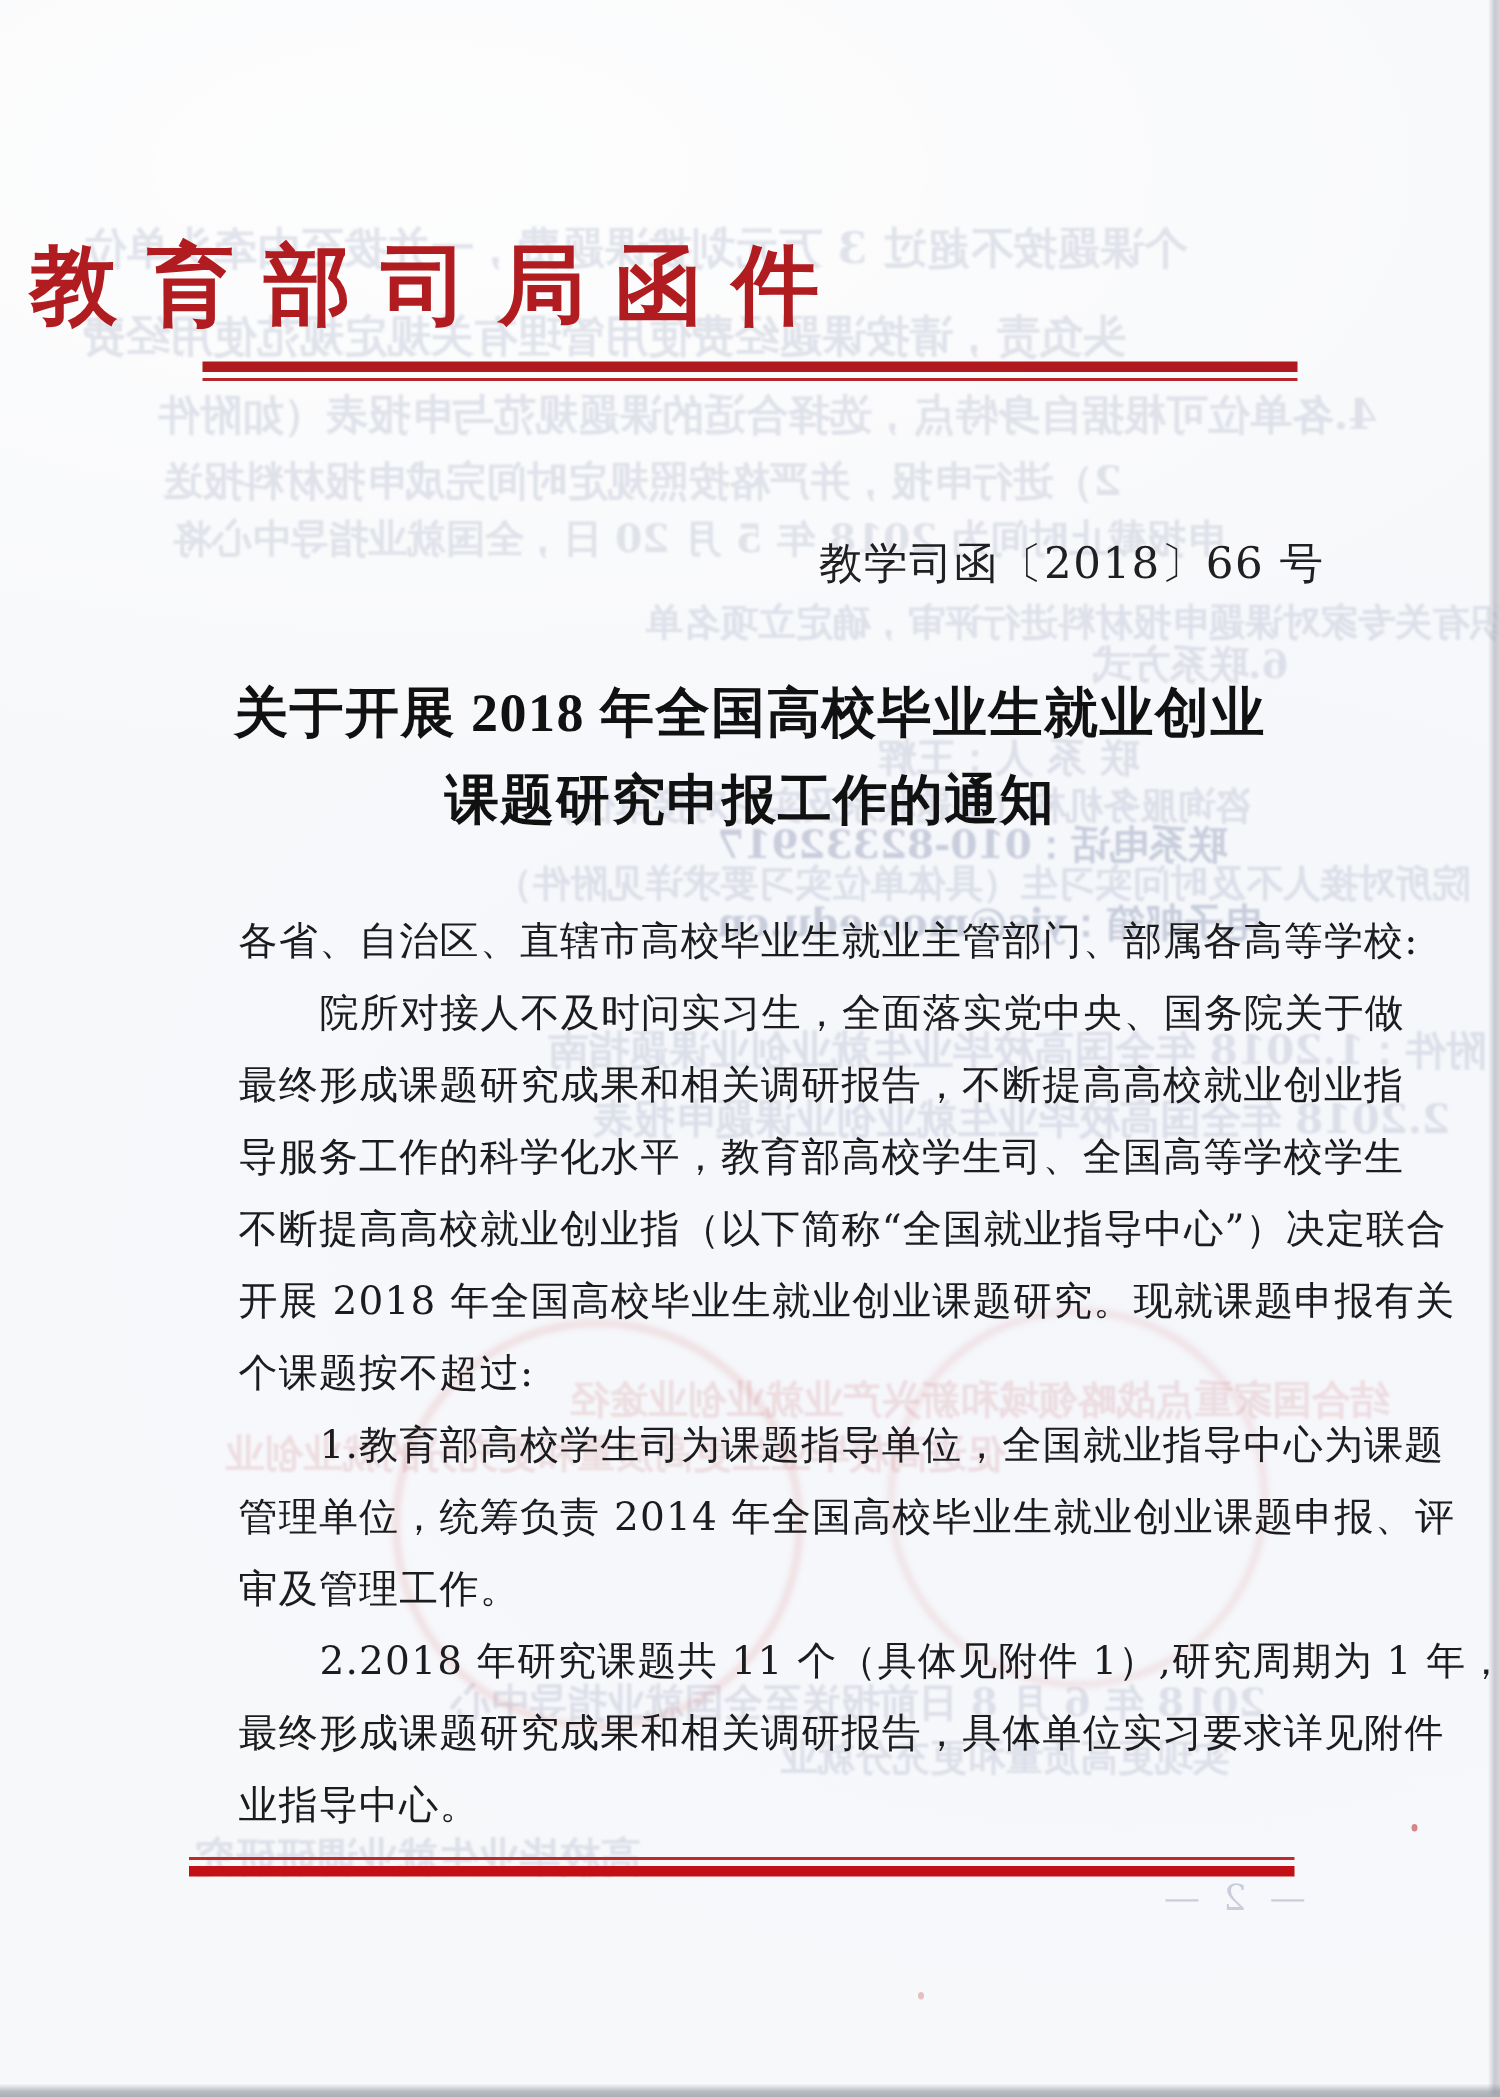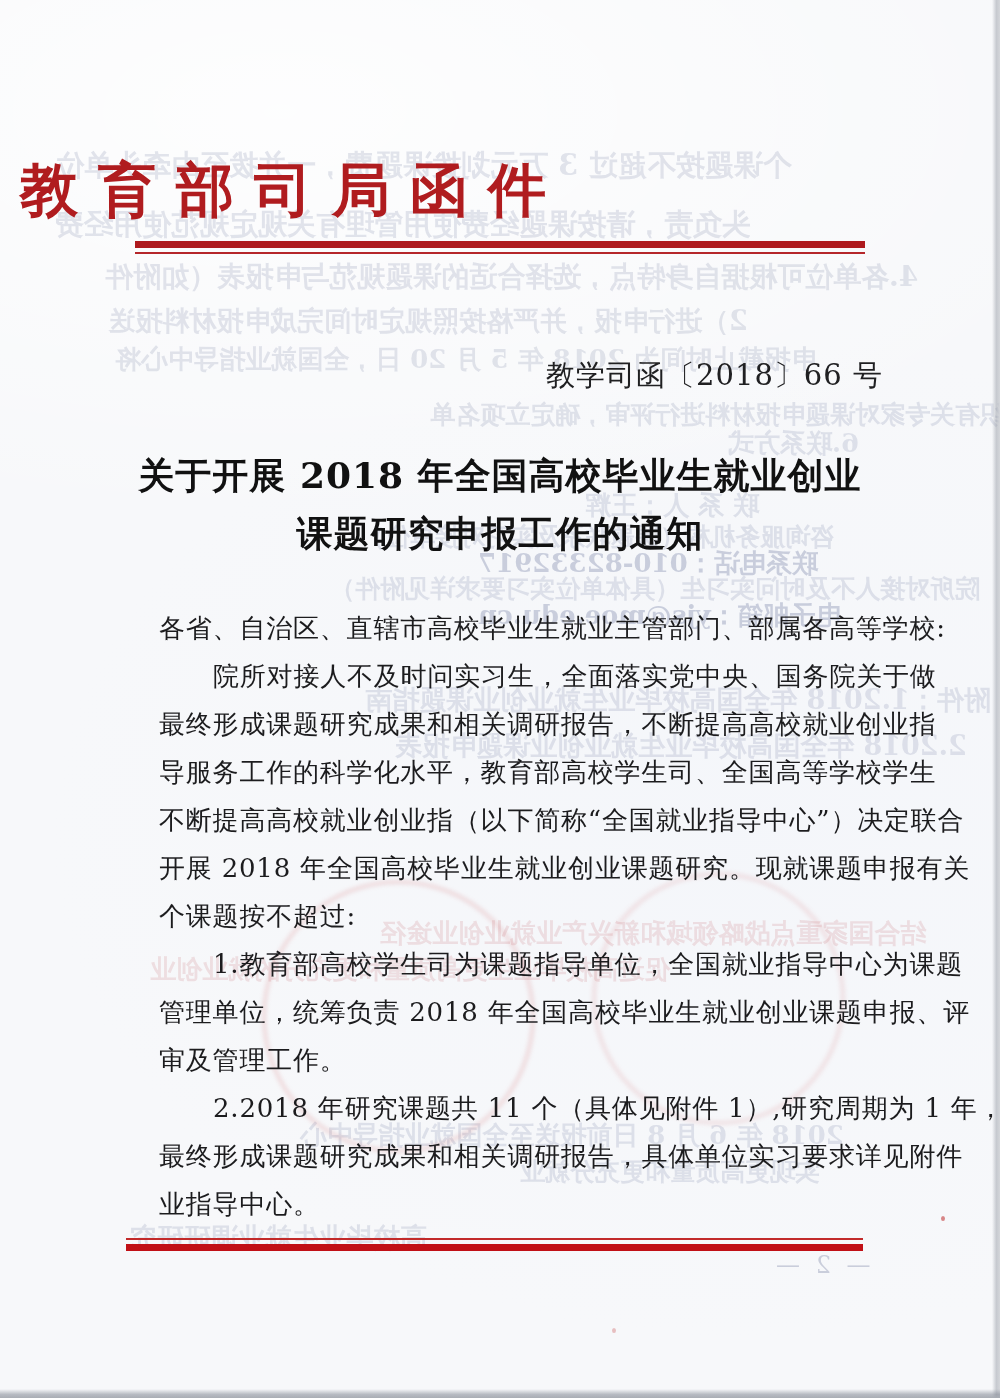--- a/index.html
+++ b/index.html
@@ -23,21 +23,21 @@
   .rule.hdr-thick{left:135px; top:241px; width:730px; height:7px;}
   .rule.hdr-thin {left:135px; top:252px; width:730px; height:2px; background:#b5272b;}
   .rule.ftr-thin {left:126px; top:1238px; width:737px; height:2px; background:#c22a2a;}
   .rule.ftr-thick{left:126px; top:1244px; width:737px; height:7px; background:#c11016;}
   .docnum{
     position:absolute; top:356px; right:117px; font-size:29px; letter-spacing:1px;
     color:#202022; white-space:nowrap;
   }
   .title{
     position:absolute; top:446px; left:0; width:100%; text-align:center;
-    font-size:36px; font-weight:700; line-height:58px; color:#111; letter-spacing:1px;
+    font-size:36px; font-weight:700; line-height:58px; color:#111; letter-spacing:1px;font-family:Liberation Serif, serif;
   }
   .body{
     position:absolute; top:604px; left:118px; width:790px;
     font-size:26px; letter-spacing:0.8px; color:#1c1c1e;
   }
   .bline{height:48px; line-height:48px; white-space:nowrap;margin-left:41px;}
   .bline.indent{padding-left:54px;}
   
   .bleed{
     position:absolute; transform:scaleX(-1); white-space:nowrap; font-weight:700;
@@ -110,21 +110,21 @@
 
   <div class="body">
     <div class="bline">各省、自治区、直辖市高校毕业生就业主管部门、部属各高等学校:</div>
     <div class="bline indent">院所对接人不及时问实习生，全面落实党中央、国务院关于做</div>
     <div class="bline">最终形成课题研究成果和相关调研报告，不断提高高校就业创业指</div>
     <div class="bline">导服务工作的科学化水平，教育部高校学生司、全国高等学校学生</div>
     <div class="bline">不断提高高校就业创业指（以下简称“全国就业指导中心”）决定联合</div>
     <div class="bline">开展 2018 年全国高校毕业生就业创业课题研究。现就课题申报有关</div>
     <div class="bline">个课题按不超过:</div>
     <div class="bline indent">1.教育部高校学生司为课题指导单位，全国就业指导中心为课题</div>
-    <div class="bline">管理单位，统筹负责 2018 年全国高校毕业生就业创业课题申报、评</div>
+    <div class="bline">管理单位，统筹负责 2014 年全国高校毕业生就业创业课题申报、评</div>
     <div class="bline">审及管理工作。</div>
     <div class="bline indent">2.2018 年研究课题共 11 个（具体见附件 1）,研究周期为 1 年，</div>
     <div class="bline">最终形成课题研究成果和相关调研报告，具体单位实习要求详见附件</div>
     <div class="bline">业指导中心。</div>
   </div>
 
   <div class="rule ftr-thin"></div>
   <div class="rule ftr-thick"></div>
   <div class="pagenum-bleed">— 2 —</div>
 

